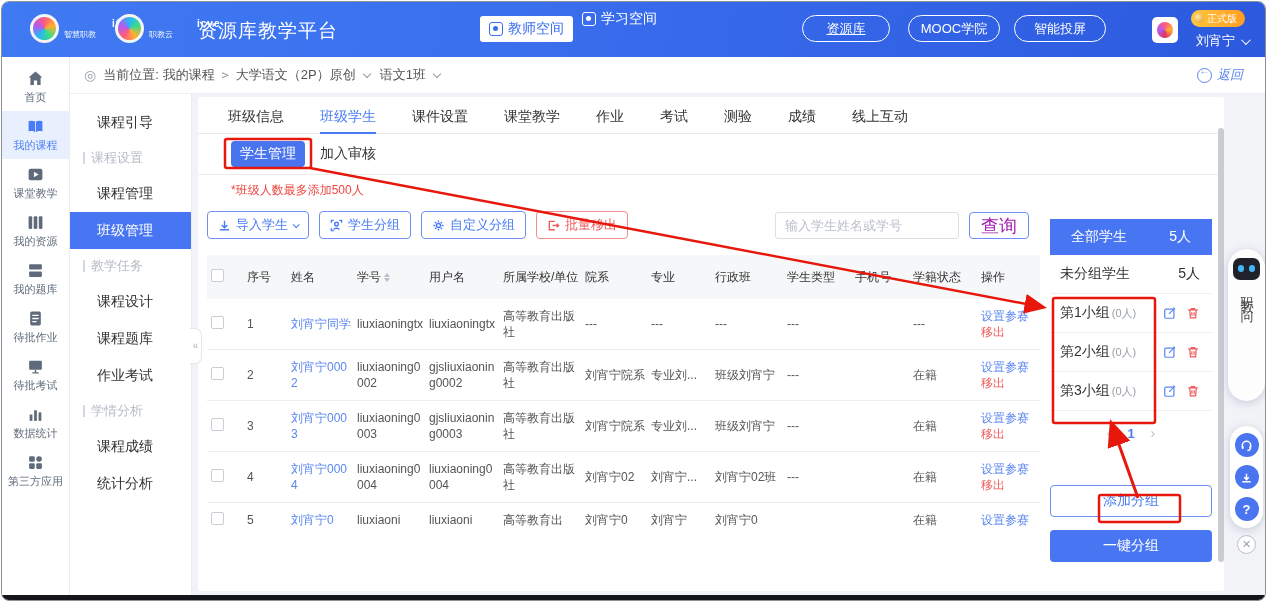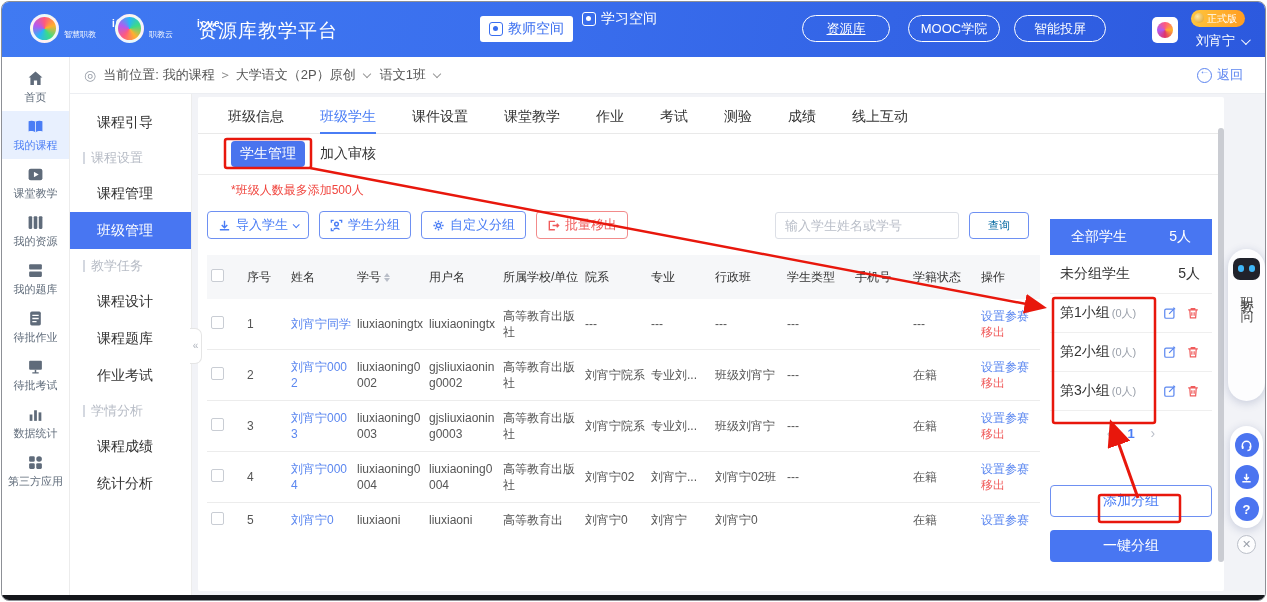--- a/index.html
+++ b/index.html
@@ -31,21 +31,21 @@
   .leftnav { position:absolute; left:0; top:55px; bottom:5px; width:68px; background:#fff; border-right:1px solid #ececec; z-index:4; padding-top:6px; }
   .nav-item { height:48px; display:flex; flex-direction:column; align-items:center; justify-content:center; gap:3px; color:#5f6b7a; font-size:11px; cursor:pointer; }
   .nav-item svg { width:17px; height:17px; fill:currentColor; }
   .nav-item.active { background:#e8f0fe; color:#4a7df5; }
 
   
   .crumbbar { position:absolute; left:68px; top:55px; right:0; height:37px; background:#fff; border-bottom:1px solid #eceef2; display:flex; align-items:center; padding:0 22px 0 14px; font-size:13px; color:#555; z-index:3; }
   .crumbbar .pin { color:#9aa0aa; font-size:14px; margin-right:7px; }
   .crumb-seg { margin-right:4px; }
   .crumb-caret { width:6px; height:6px; border-right:1.2px solid #999; border-bottom:1.2px solid #999; transform:rotate(45deg); display:inline-block; margin:0 10px 2px 4px; }
-  .back-link { margin-left:auto; color:#5b84f0; display:flex; align-items:center; gap:5px; cursor:pointer; }
+  .back-link { margin-left:auto; color:#5b84f0; display:flex; align-items:center; gap:5px; cursor:pointer;font-style:italic; }
   .back-ico { width:15px; height:15px; border:1.3px solid #5b84f0; border-radius:50%; position:relative; display:inline-block; }
   .back-ico::after { content:"←"; position:absolute; left:1.5px; top:-3.5px; font-size:10px; }
 
   
   .workspace { position:absolute; left:68px; top:92px; right:0; bottom:5px; background:#f2f3f7; }
   .submenu { position:absolute; left:0; top:0; bottom:0; width:122px; background:#fff; border-right:1px solid #ececec; padding-top:10px; }
   .sm-item { height:37px; line-height:37px; padding-left:27px; font-size:14px; color:#333; cursor:pointer; }
   .sm-item.active { background:#4876f2; color:#fff; }
   .sm-group { height:34px; line-height:34px; padding-left:21px; font-size:13px; color:#b7bcc6; position:relative; }
   .sm-group::before { content:""; position:absolute; left:13px; top:11px; width:2px; height:12px; background:#d4d8e0; }
@@ -59,21 +59,21 @@
   .subtab-btn { position:absolute; left:33px; top:44px; width:74px; height:26px; background:#4a74ee; color:#fff; font-size:14px; border:none; border-radius:4px; cursor:pointer; }
   .subtab-plain { position:absolute; left:122px; top:48px; font-size:14px; color:#333; cursor:pointer; }
   .subtab-line { position:absolute; left:0; right:0; top:77px; height:1px; background:#ececec; }
   .note { position:absolute; left:33px; top:85px; font-size:12px; color:#f0453e; }
   .toolbar { position:absolute; left:9px; top:114px; display:flex; gap:10px; }
   .tbtn { height:28px; border:1px solid #6e90f2; color:#4a7df5; background:#fff; border-radius:4px; font-size:13px; padding:0 10px; display:flex; align-items:center; gap:5px; cursor:pointer; }
   .tbtn.red { border-color:#f28b8b; color:#f05b5b; }
   .tbtn svg { width:13px; height:13px; stroke:currentColor; fill:none; stroke-width:1.5; }
   .srch { position:absolute; left:577px; top:115px; width:184px; height:27px; border:1px solid #dcdfe6; border-radius:3px; font-size:13px; color:#555; padding:0 9px; font-family:inherit; }
   .srch::placeholder { color:#b9bec8; }
-  .qbtn { position:absolute; left:771px; top:115px; width:60px; height:27px; border:1px solid #6e90f2; color:#0369a1; background:#fff; border-radius:4px; font-size:11px; cursor:pointer; }
+  .qbtn { position:absolute; left:771px; top:115px; width:60px; height:27px; border:1px solid #6e90f2; color:#a21caf; background:#fff; border-radius:4px; font-size:18px; cursor:pointer; }
 
   
   .tbl { position:absolute; left:9px; top:158px; width:833px; }
   .t-grid { display:grid; grid-template-columns:32px 40px 62px 68px 70px 78px 62px 60px 68px 64px 54px 64px 1fr; column-gap:4px; align-items:center; padding:0 4px; }
   .t-head { background:#f6f7f9; min-height:44px; font-size:12px; color:#333; }
   .t-head > div { padding:4px 0; }
   .t-row { border-bottom:1px solid #ececec; font-size:12px; color:#555; padding-top:9px; padding-bottom:9px; }
   .cell { word-break:break-all; line-height:16px; }
   .link { color:#5b87f0; cursor:pointer; }
   .rlink { color:#f05b5b; cursor:pointer; }

